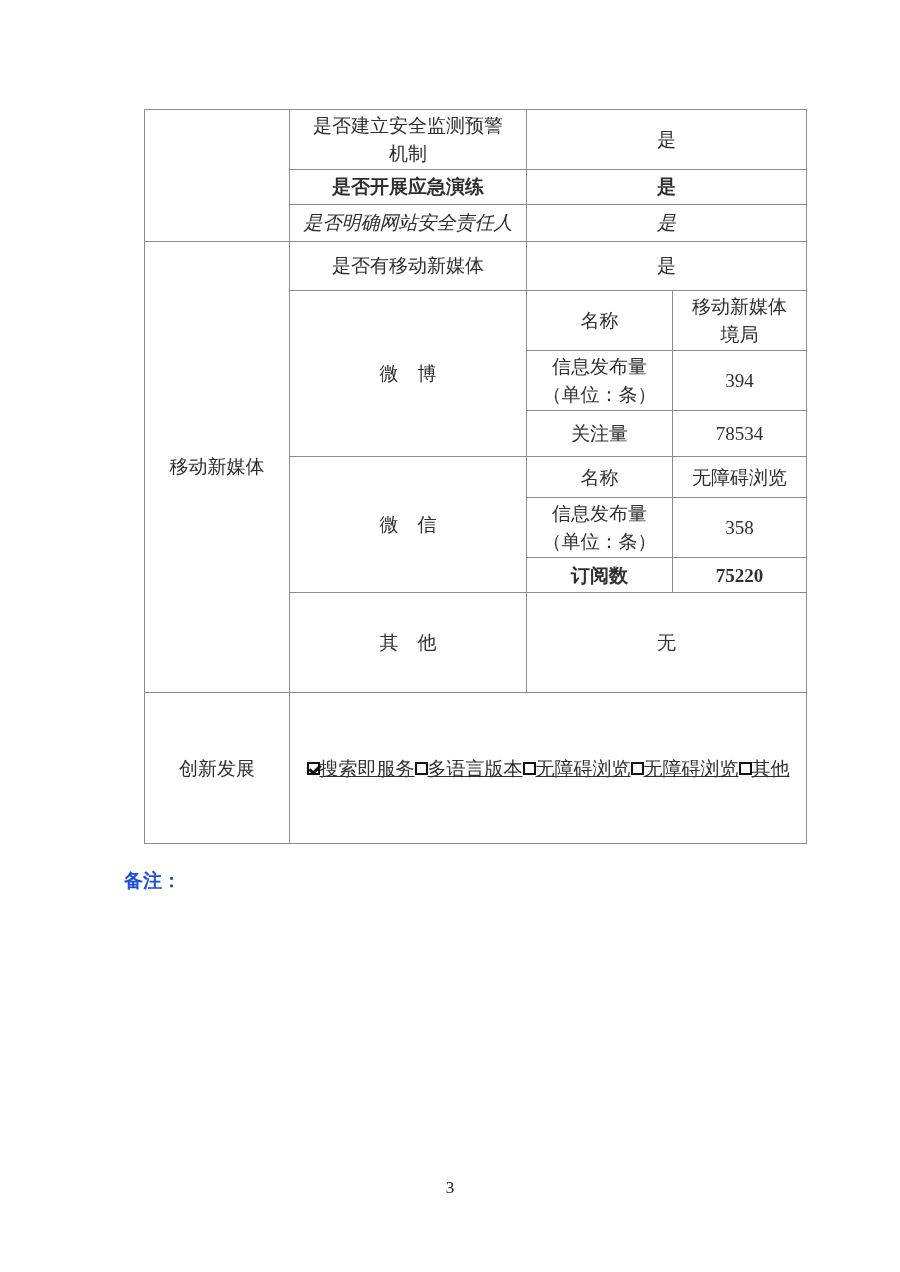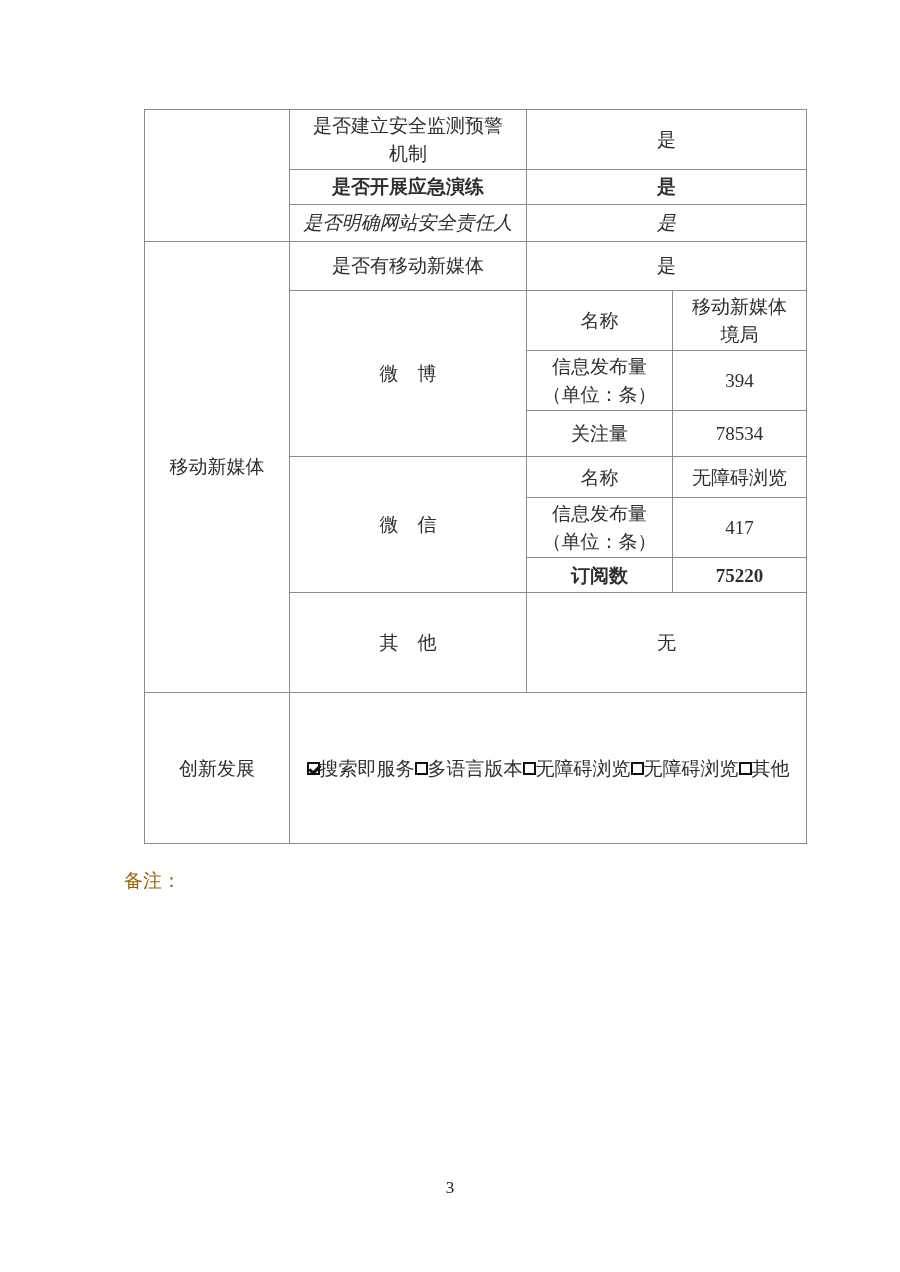--- a/index.html
+++ b/index.html
@@ -49,20 +49,21 @@
   tr.h151 { height: 151px; }
   .options {
     display: flex;
     justify-content: center;
     align-items: center;
     white-space: nowrap;
   }
   .opt {
     display: inline-flex;
     align-items: center;
+    text-decoration: underline;
   }
   .cb {
     display: inline-block;
     width: 13px;
     height: 13px;
     border: 2px solid var(--checkbox);
     position: relative;
     flex: 0 0 auto;
   }
   .cb.checked::after {
@@ -74,22 +75,22 @@
     height: 4px;
     border-left: 3px solid var(--checkbox);
     border-bottom: 3px solid var(--checkbox);
     transform: rotate(-45deg);
   }
   .notes {
     position: absolute;
     left: 124px;
     top: 868px;
     font-size: 19px;
-    font-weight: normal;
-    color: #a16207;
+    font-weight: bold;
+    color: #1d4ed8;
   }
   .pagenum {
     position: absolute;
     left: 0;
     right: 0;
     top: 1178px;
     text-align: center;
     font-size: 17px;
     color: #1c1c1c;
   }
@@ -142,21 +143,21 @@
       <td>78534</td>
     </tr>
     <tr class="h41">
       <td rowspan="3">微　信</td>
       <td>名称</td>
       <td>无障碍浏览</td>
     </tr>
     <tr class="h57">
       <td>信息发布量
 （单位：条）</td>
-      <td>417</td>
+      <td>358</td>
     </tr>
     <tr class="h35">
       <td>订阅数</td>
       <td>75220</td>
     </tr>
     <tr class="h100">
       <td>其　他</td>
       <td colspan="2">无</td>
     </tr>
 

